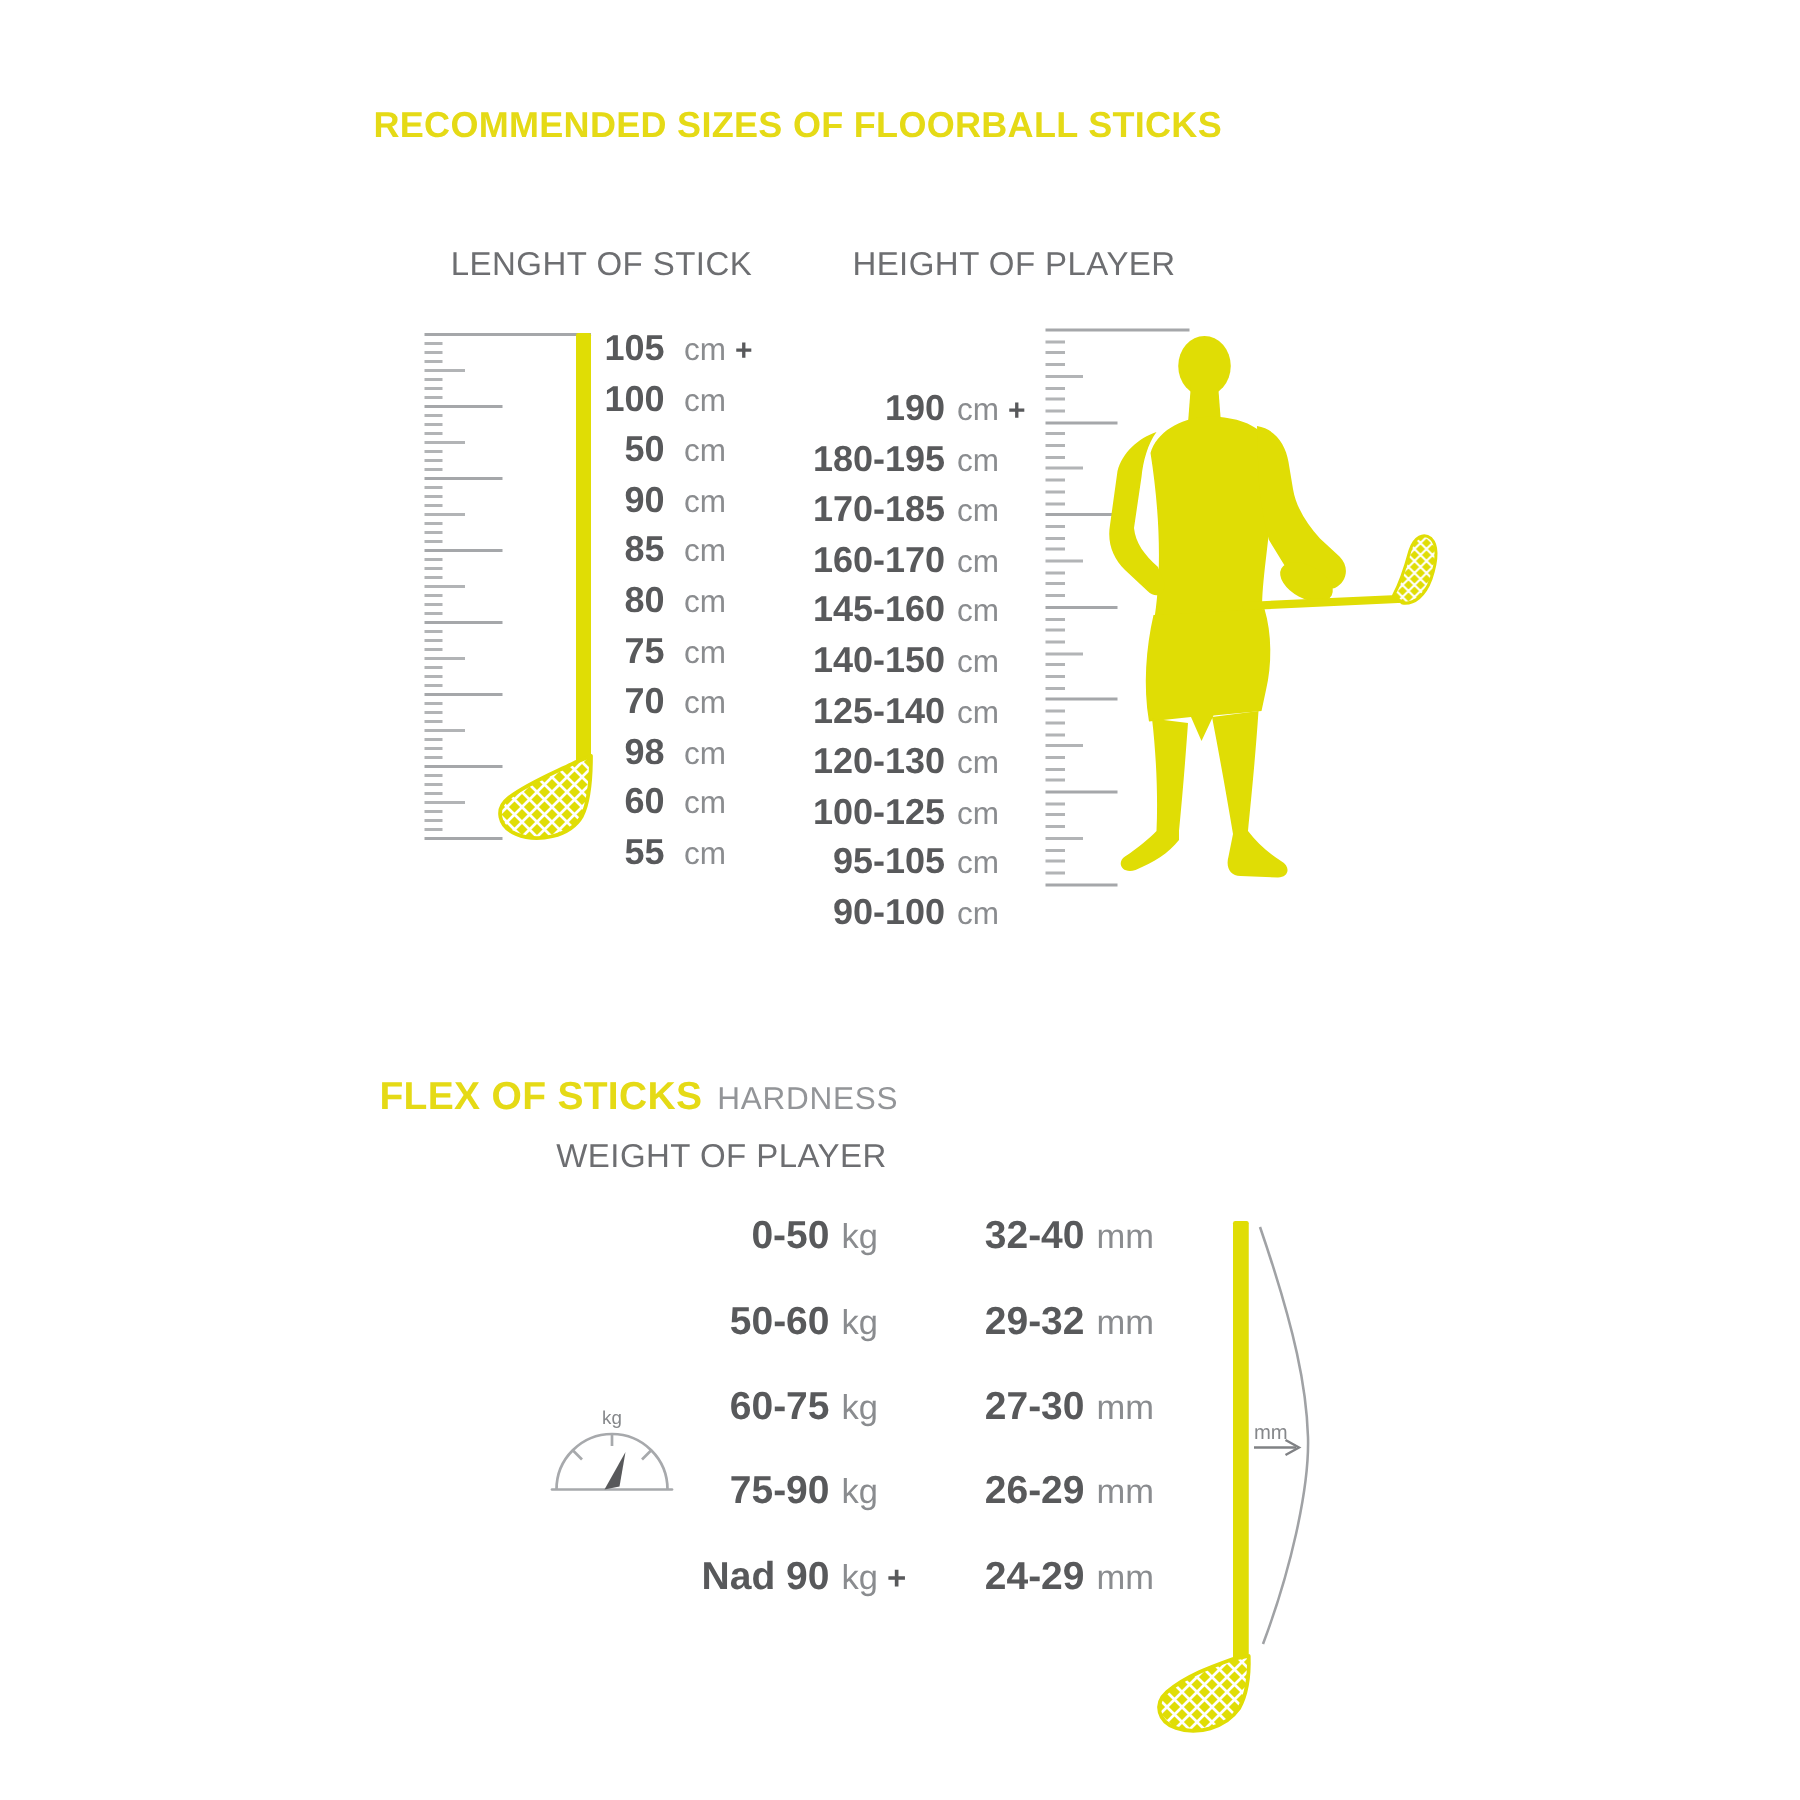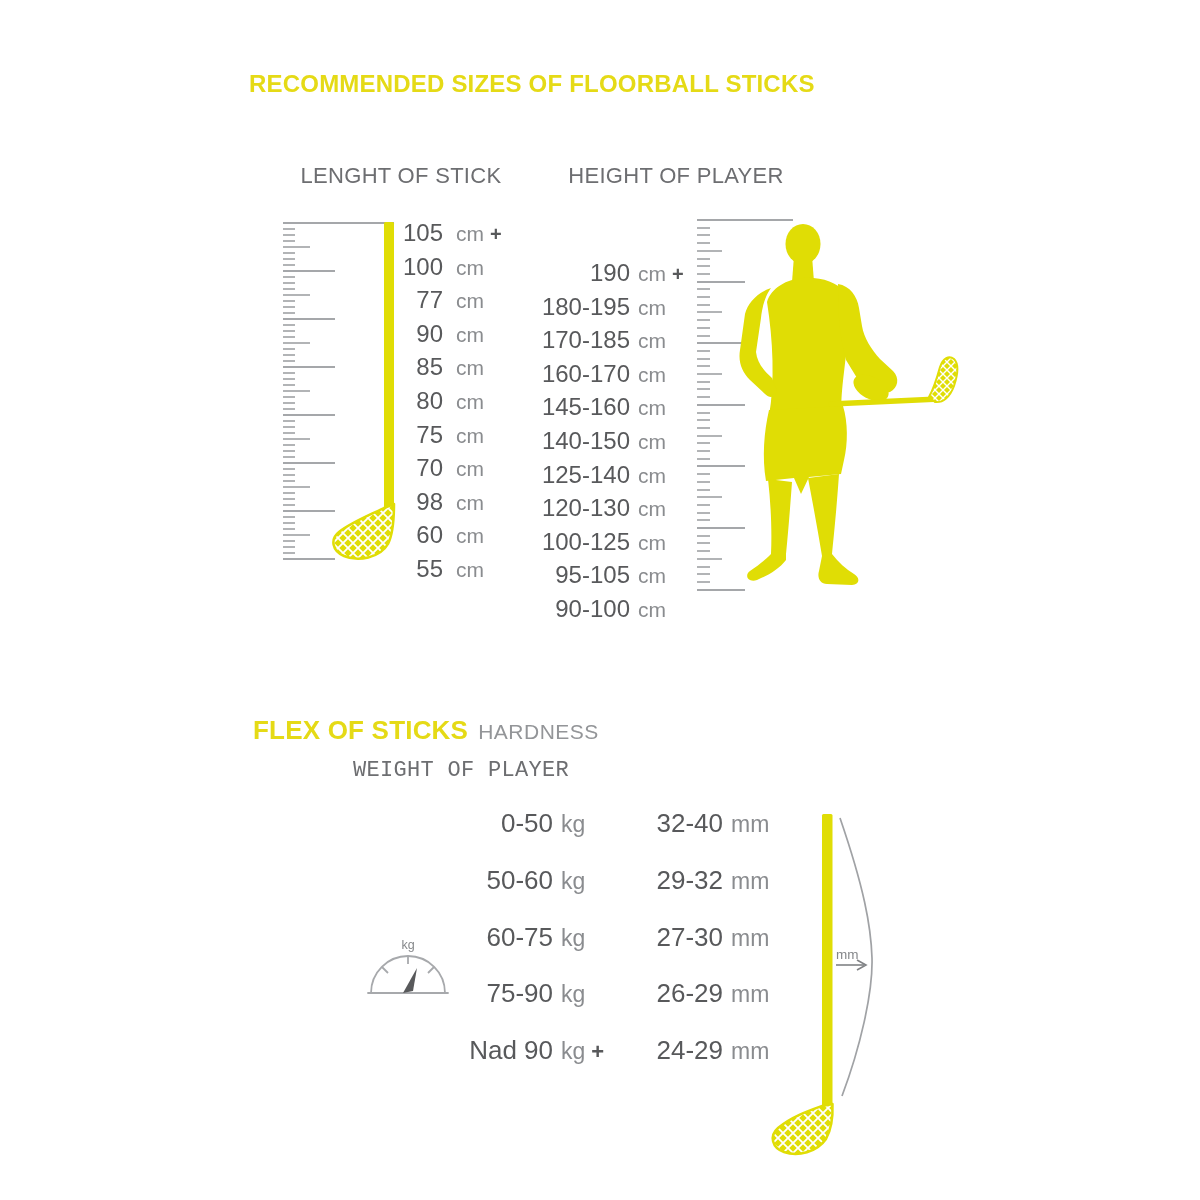--- a/index.html
+++ b/index.html
@@ -12,29 +12,29 @@
   .main-title{
     left:249px;top:70px;font-size:24px;font-weight:bold;color:#e5da16;
     letter-spacing:0.2px;white-space:nowrap;
   }
   .col-header{
     font-size:22px;color:#6d6e71;text-align:center;width:250px;white-space:nowrap;
     letter-spacing:0.3px;
   }
   #hdr-stick{left:276px;top:163px;}
   #hdr-player{left:551px;top:163px;}
-  #hdr-weight{left:336px;top:758px;font-family:Liberation Mono, monospace;}
+  #hdr-weight{left:356px;top:758px;}
   #hdr-flex{left:615px;top:758px;}
   .flex-title{left:253px;top:671px;white-space:nowrap;margin-top:44px;}
   .flex-title .t1{font-size:26px;font-weight:bold;color:#e5da16;letter-spacing:0.2px;}
   .flex-title .t2{font-size:21px;color:#939598;margin-left:10px;letter-spacing:0.5px;}
   
   .srow{position:absolute;height:30px;line-height:30px;}
   .grp{position:absolute;top:0;height:30px;line-height:30px;white-space:nowrap;}
-  .grp .num{display:inline-block;text-align:right;font-weight:normal;color:#58595b;}
+  .grp .num{display:inline-block;text-align:right;font-weight:bold;color:#58595b;}
   .grp .unit{color:#8a8c8f;}
   .grp .plus{font-weight:bold;color:#58595b;}
   .stick-grp{left:283px;}
   .stick-grp .num{width:160px;font-size:24px;}
   .stick-grp .unit{margin-left:13px;font-size:21px;}
   .stick-grp .plus{margin-left:6px;font-size:20px;}
   .player-grp{left:450px;margin-top:40px;}
   .player-grp .num{width:180px;font-size:24px;}
   .player-grp .unit{margin-left:8px;font-size:21px;}
   .player-grp .plus{margin-left:6px;font-size:20px;}
@@ -137,21 +137,21 @@
   <div id="size-table">
       <div class="srow" style="top: 218px;">
         <span class="grp stick-grp"><span class="num">105</span><span class="unit">cm</span><span class="plus">+</span></span>
         <span class="grp player-grp"><span class="num">190</span><span class="unit">cm</span><span class="plus">+</span></span>
       </div>
       <div class="srow" style="top: 251.6px;">
         <span class="grp stick-grp"><span class="num">100</span><span class="unit">cm</span></span>
         <span class="grp player-grp"><span class="num">180-195</span><span class="unit">cm</span></span>
       </div>
       <div class="srow" style="top: 285.2px;">
-        <span class="grp stick-grp"><span class="num">77</span><span class="unit">cm</span></span>
+        <span class="grp stick-grp"><span class="num">50</span><span class="unit">cm</span></span>
         <span class="grp player-grp"><span class="num">170-185</span><span class="unit">cm</span></span>
       </div>
       <div class="srow" style="top: 318.8px;">
         <span class="grp stick-grp"><span class="num">90</span><span class="unit">cm</span></span>
         <span class="grp player-grp"><span class="num">160-170</span><span class="unit">cm</span></span>
       </div>
       <div class="srow" style="top: 352.4px;">
         <span class="grp stick-grp"><span class="num">85</span><span class="unit">cm</span></span>
         <span class="grp player-grp"><span class="num">145-160</span><span class="unit">cm</span></span>
       </div>

